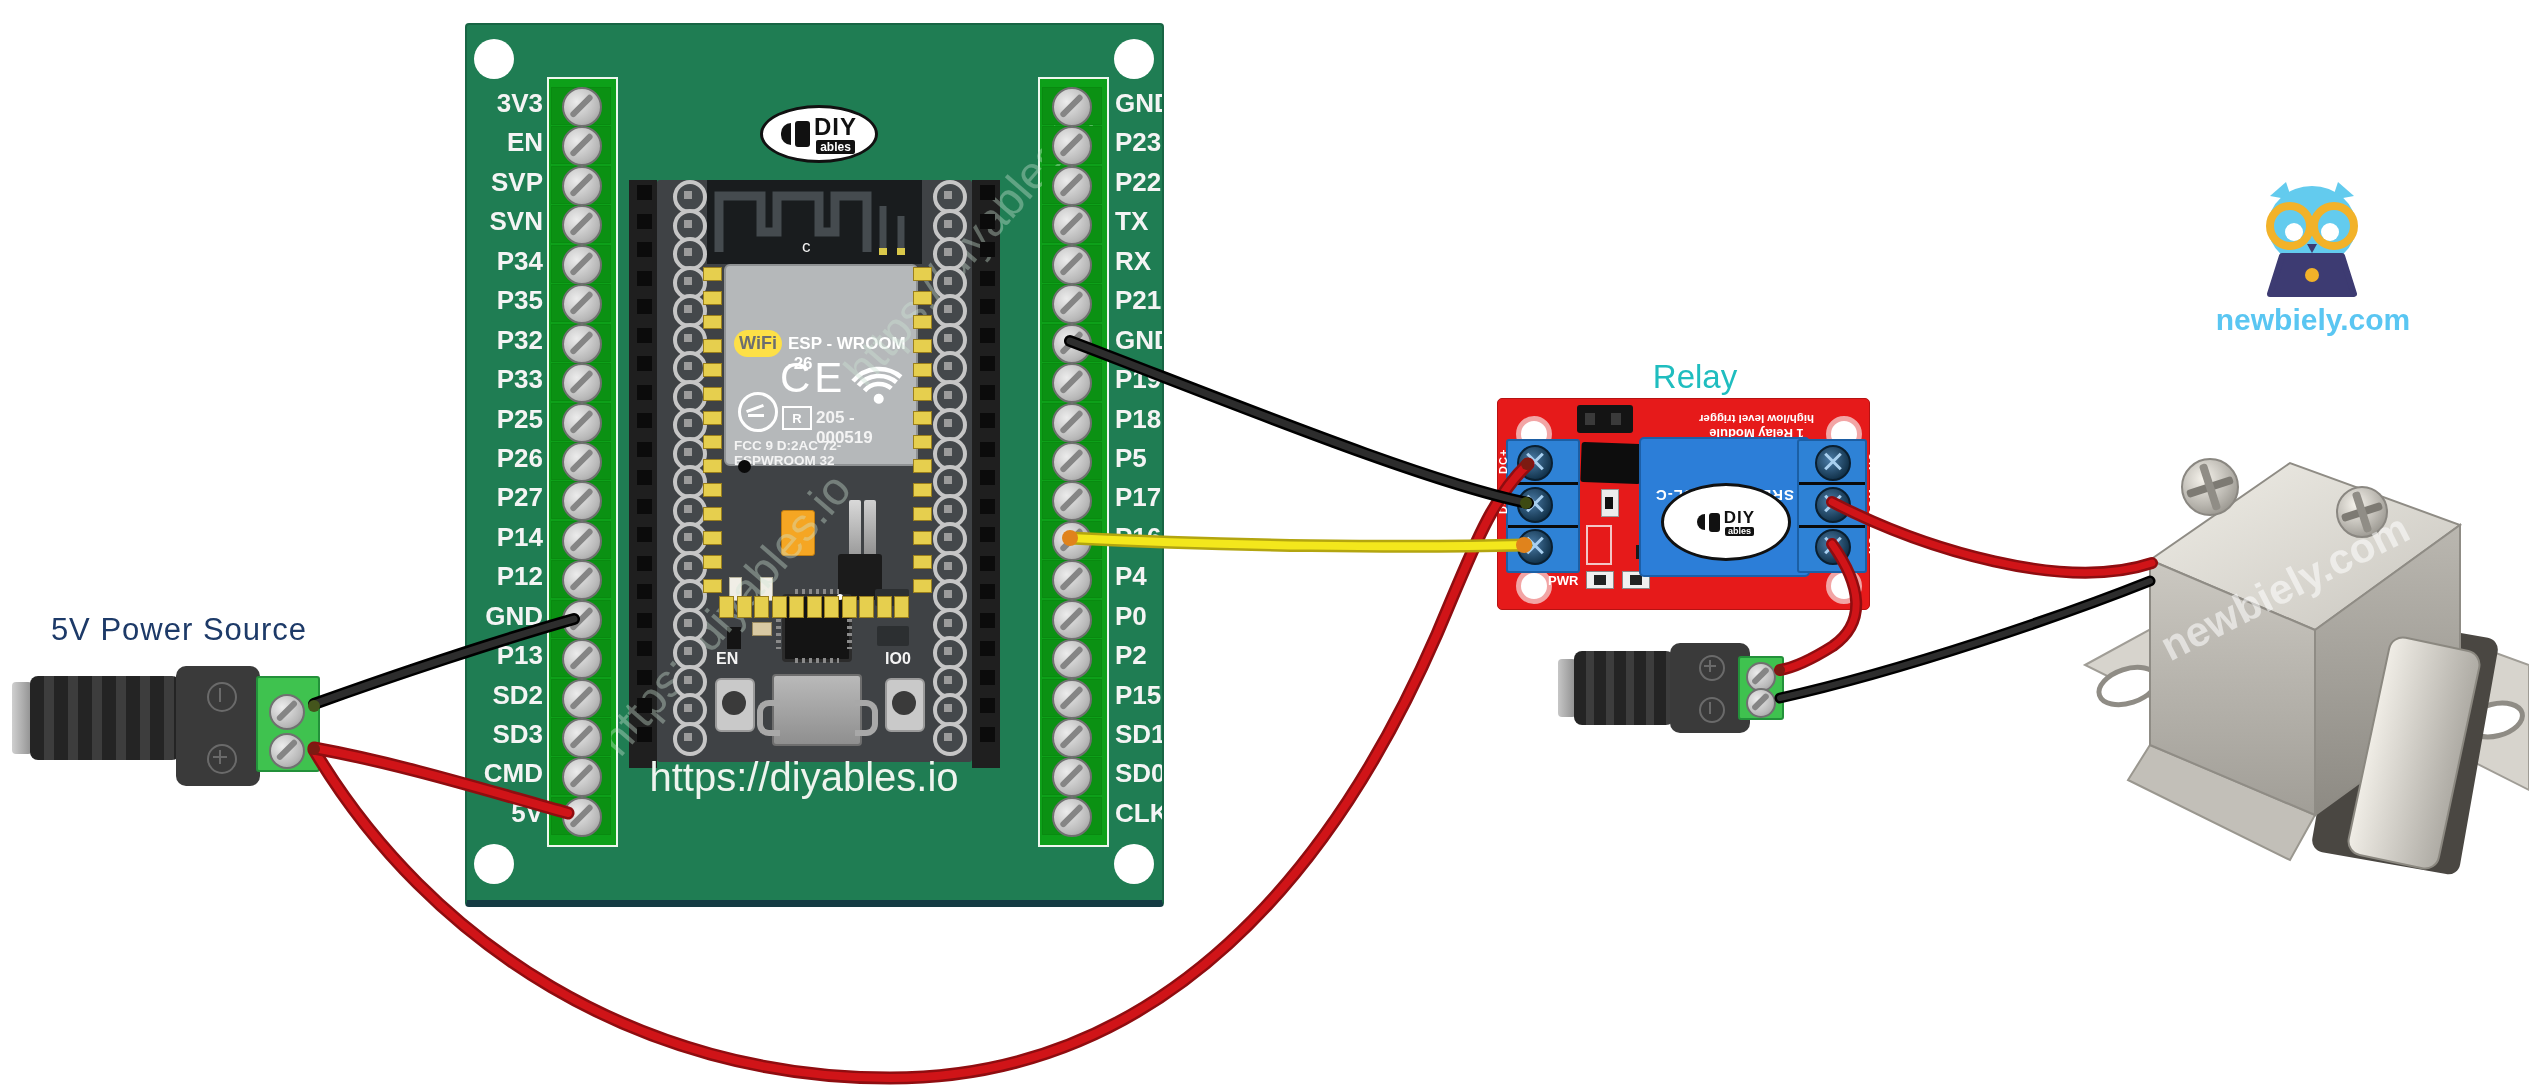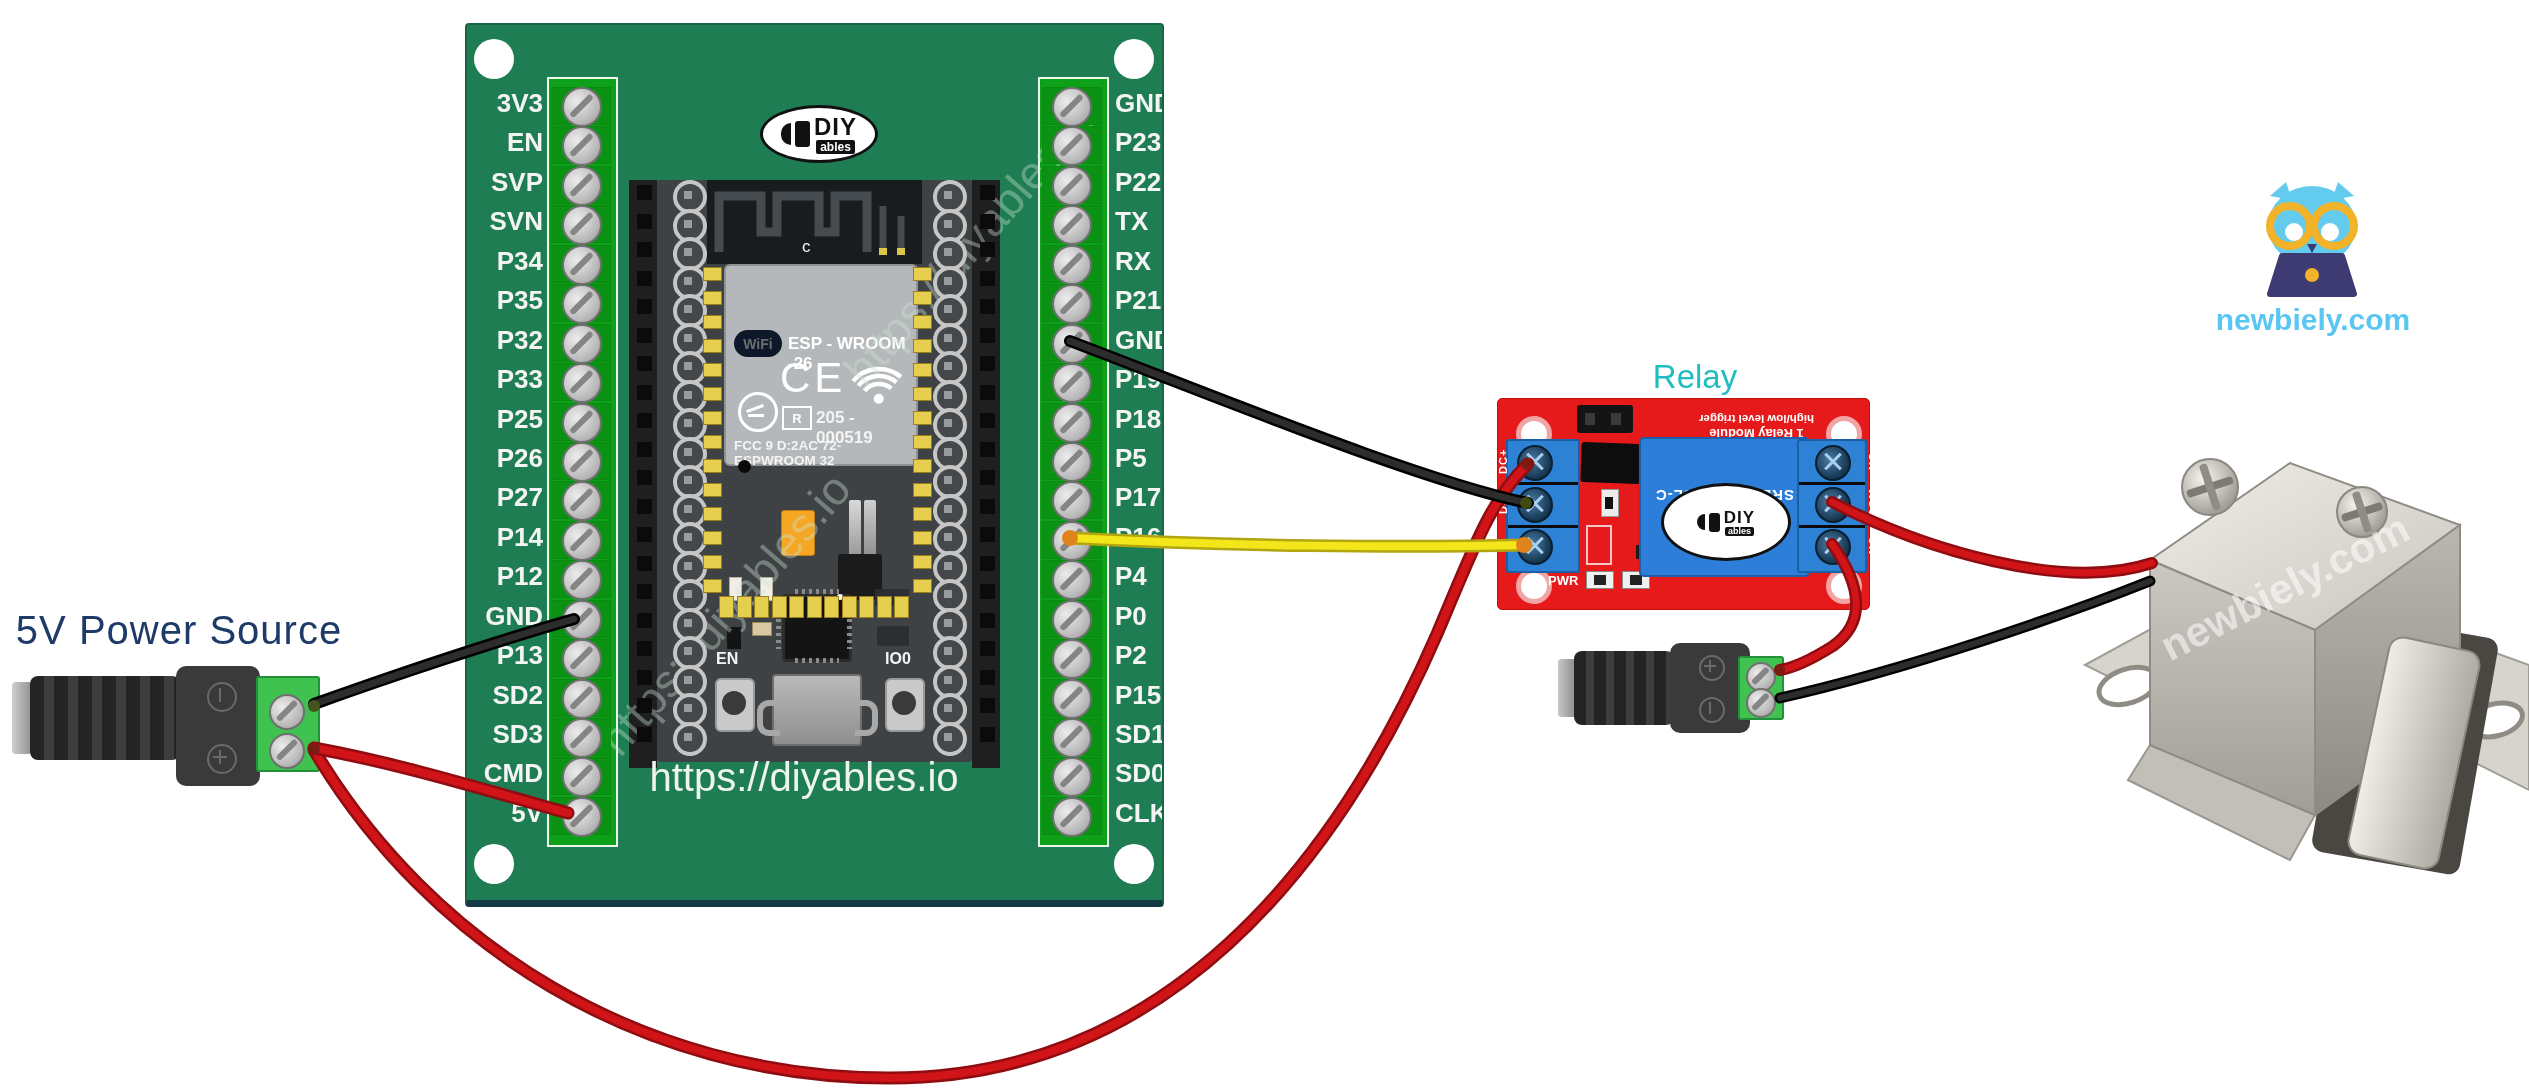--- a/index.html
+++ b/index.html
@@ -49,21 +49,21 @@
       <svg width="215" height="84" viewBox="0 0 215 84">
         <path d="M12,72 V16 H54 V52 H70 V16 H112 V52 H128 V16 H160 V72" fill="none" stroke="#454b4f" stroke-width="9"></path>
         <path d="M176,26 V72 M194,36 V72" fill="none" stroke="#454b4f" stroke-width="7"></path>
         <rect x="172" y="68" width="8" height="7" fill="#d9c84a"></rect>
           <rect x="190" y="68" width="8" height="7" fill="#d9c84a"></rect>
       </svg>
     </div>
     <div class="abs shtxt" style="left:335px;top:212px;font-size:17px;">c</div>
 
     <div class="abs" style="left:257px;top:239px;width:190px;height:198px;background:#b5b8ba;border:2px solid #8f9294;border-radius:6px;">
-      <div class="abs ctr" style="left:8px;top:64px;width:48px;height:27px;background:#0f172a;border-radius:14px;color:#6b6e70;font-weight:bold;font-size:14px;">
+      <div class="abs ctr" style="left:8px;top:64px;width:48px;height:27px;background:#fde047;border-radius:14px;color:#6b6e70;font-weight:bold;font-size:18px;">
           <span>WiFi</span>
         </div>
       <div class="abs shtxt" style="left:62px;top:68px;font-size:17px;font-weight:bold;color:#fff;">ESP - WROOM -26</div>
       <div class="abs" style="left:54px;top:88px;font-size:42px;color:#fff;letter-spacing:4px;">CE</div>
       <svg class="abs" style="left:128px;top:90px;transform:rotate(40deg);" width="46" height="46" viewBox="0 0 46 46">
         <path d="M6,40 A34,34 0 0 1 40,6 M13,40 A27,27 0 0 1 40,13 M21,40 A19,19 0 0 1 40,21" fill="none" stroke="#fff" stroke-width="4.5"></path>
         <circle cx="37" cy="37" r="5" fill="#fff"></circle>
       </svg>
       <div class="abs" style="left:12px;top:126px;width:34px;height:34px;border:3px solid #fff;border-radius:50%;">
         <i class="abs" style="left:5px;top:12px;width:18px;height:3px;background:#fff;transform:rotate(-20deg);"></i>
@@ -508,21 +508,21 @@
       <div class="abs" style="left:304.5px;top:571px;width:13px;height:20px;background:#e6cf4e;border:1px solid #9a7f1d;"></div>
       <div class="abs" style="left:322px;top:571px;width:13px;height:20px;background:#e6cf4e;border:1px solid #9a7f1d;"></div>
       <div class="abs" style="left:339.5px;top:571px;width:13px;height:20px;background:#e6cf4e;border:1px solid #9a7f1d;"></div>
       <div class="abs" style="left:357px;top:571px;width:13px;height:20px;background:#e6cf4e;border:1px solid #9a7f1d;"></div>
       <div class="abs" style="left:374.5px;top:571px;width:13px;height:20px;background:#e6cf4e;border:1px solid #9a7f1d;"></div>
       <div class="abs" style="left:392px;top:571px;width:13px;height:20px;background:#e6cf4e;border:1px solid #9a7f1d;"></div>
       <div class="abs" style="left:409.5px;top:571px;width:13px;height:20px;background:#e6cf4e;border:1px solid #9a7f1d;"></div>
       <div class="abs" style="left:427px;top:571px;width:13px;height:20px;background:#e6cf4e;border:1px solid #9a7f1d;"></div>
     </div>
 
-  <div class="abs ctr navy" style="left:14px;top:608px;width:330px;height:44px;font-size:40px;letter-spacing:1px;">
+  <div class="abs ctr navy" style="left:14px;top:608px;width:330px;height:44px;font-size:31px;letter-spacing:1px;">
       <span>5V Power Source</span>
     </div>
 
   <div class="abs" style="left:12px;top:682px;width:20px;height:72px;background:linear-gradient(90deg,#cfcfcf,#8f8f8f);border-radius:4px;"></div>
   <div class="abs" style="left:30px;top:676px;width:150px;height:84px;border-radius:8px;background:repeating-linear-gradient(90deg,#242424 0 14px,#3d3d3d 14px 24px);"></div>
   <div class="abs" style="left:176px;top:666px;width:84px;height:120px;background:#3a3a3a;border-radius:10px;">
     <i class="abs" style="left:31px;top:16px;width:26px;height:26px;border:2px solid #6a6a6a;border-radius:50%;"></i>
     <i class="abs" style="left:43px;top:22px;width:2px;height:14px;background:#6a6a6a;"></i>
     <i class="abs" style="left:31px;top:78px;width:26px;height:26px;border:2px solid #6a6a6a;border-radius:50%;"></i>
     <i class="abs" style="left:37px;top:90px;width:14px;height:2px;background:#6a6a6a;"></i>

